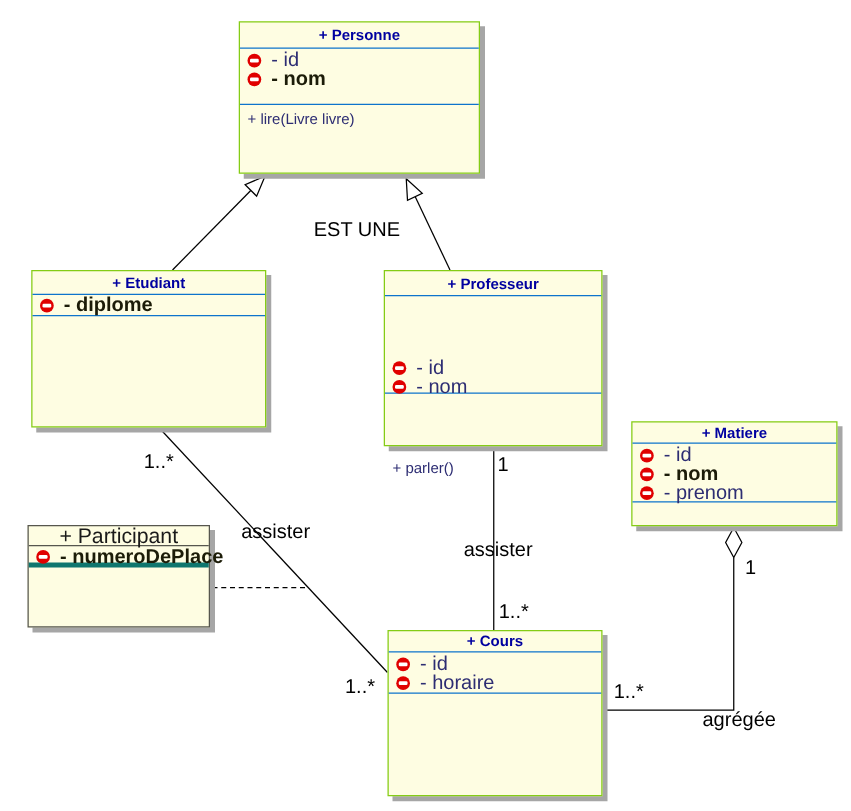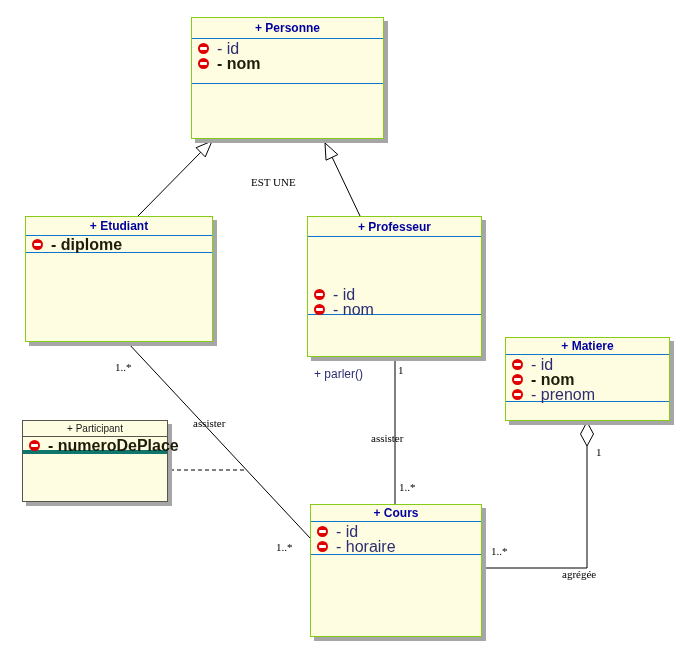--- a/index.html
+++ b/index.html
@@ -33,21 +33,21 @@
     text-align: center;
     display: flex;
     align-items: center;
     justify-content: center;
     flex: 0 0 auto;
   }
   .plain .cls-title {
     border-bottom: 1px solid #56564E;
     color: #1A1A1A;
     font-weight: normal;
-    font-size: 10px;
+    font-size: 17px;
   }
   .cls-attrs {
     border-bottom: 1px solid #0E74CC;
     flex: 0 0 auto;
     padding-top: 2px;
     box-sizing: border-box;
   }
   .plain .cls-attrs { border-bottom: 4px solid #0f766e; }
   .cls-ops { flex: 1 1 auto; padding-top: 3px; }
   .m-row {
@@ -80,24 +80,23 @@
   .picon::after {
     content: "";
     position: absolute;
     left: 2px; top: 4px;
     width: 7px; height: 3px;
     background: #ffffff;
     border-radius: 1px;
   }
   .wire-label {
     position: absolute;
-    font-size: 11px;
+    font-size: 16px;
     color: #000000;
     white-space: nowrap;
-    font-family: Liberation Serif, serif;
   }
 </style>
 </head>
 <body>
 
 <div class="canvas">
 
   <svg class="wires" viewBox="0 0 681 649">
 
     <g>
@@ -133,20 +132,25 @@
     <div class="cls-attrs" style="height:45px;">
       <div class="m-row">
         <span class="picon"></span>
         <span>- id</span>
       </div>
       <div class="m-row bold">
         <span class="picon"></span>
         <span>- nom</span>
       </div>
     </div>
+    <div class="cls-ops">
+      <div class="op-row">
+        <span>+ lire(Livre livre)</span>
+      </div>
+    </div>
   </div>
 
   <div class="uml-class" style="left:25px; top:216px; width:188px; height:126px;">
     <div class="cls-title" style="height:18px;">+ Etudiant</div>
     <div class="cls-attrs" style="height:17px; padding-top:1px;text-align:center;">
       <div class="m-row bold">
         <span class="picon"></span>
         <span>- diplome</span>
       </div>
     </div>

